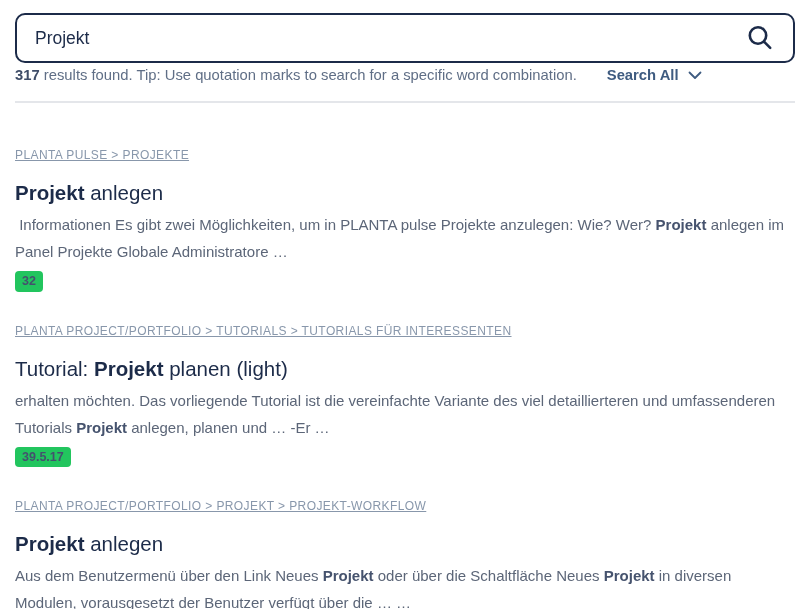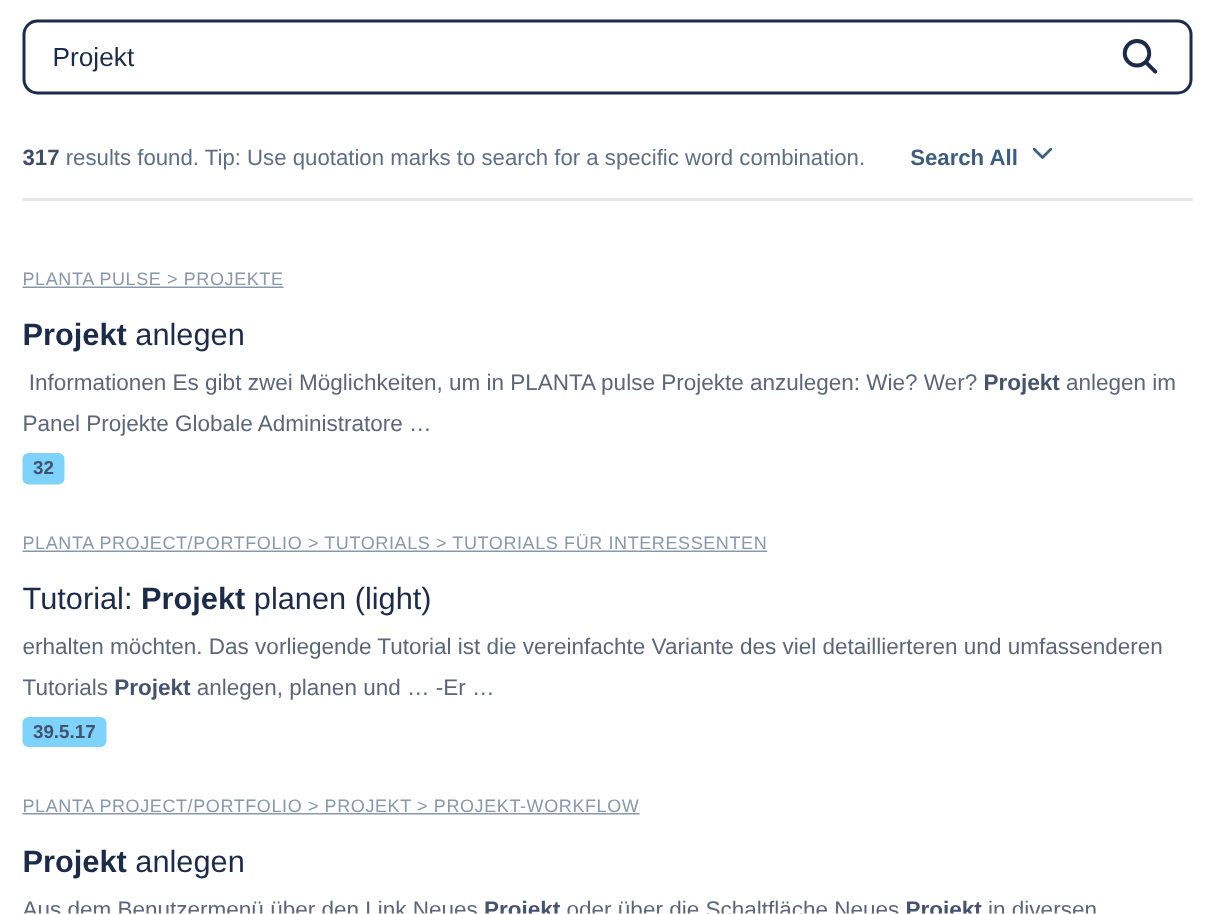--- a/index.html
+++ b/index.html
@@ -20,25 +20,25 @@
   }
   .search-btn {
     border: none; background: transparent; cursor: pointer;
     display: flex; align-items: center; justify-content: center;
     width: 34px; height: 34px; padding: 0;
   }
 
   
   .info-bar {
     display: flex; align-items: center;
-    margin-top: 35px; font-size: 14.8px; color: #5f6e86;
+    margin-top: 4px; font-size: 14.8px; color: #5f6e86;
   }
   .info-count { font-weight: 700; color: #3f4d68; }
   .search-all {
-    display: inline-flex; align-items: flex-start; gap: 9px;
+    display: inline-flex; align-items: center; gap: 9px;
     margin-left: 30px; border: none; background: transparent; cursor: pointer;
     font-family: "Liberation Sans", "DejaVu Sans", sans-serif;
     font-size: 14.8px; font-weight: 700; color: #3e5b80;
   }
 
   .divider { border: none; border-top: 2px solid #e4e6ea; margin-top: 18px; }
 
   
   .results { margin-top: 44px; }
   .result { margin-bottom: 31px; }
@@ -51,21 +51,21 @@
     color: #1c2b49; cursor: pointer; margin-top: 14px;
   }
   .title b { font-weight: 700; }
   .snippet {
     font-size: 15px; line-height: 27px; color: #5c6678;
     margin-top: 3px; white-space: pre-wrap;
   }
   .snippet b { font-weight: 700; color: #46536e; }
   .badge {
     display: inline-block; margin-top: 6px;
-    background: #7dd3fc; color: #44516d;
+    background: #22c55e; color: #44516d;
     font-size: 12.5px; font-weight: 700; line-height: 1;
     padding: 4px 7px; border-radius: 4px;
   }
 </style>
 </head>
 <body>
 
 <div class="page">
 
   <div class="search-box">

